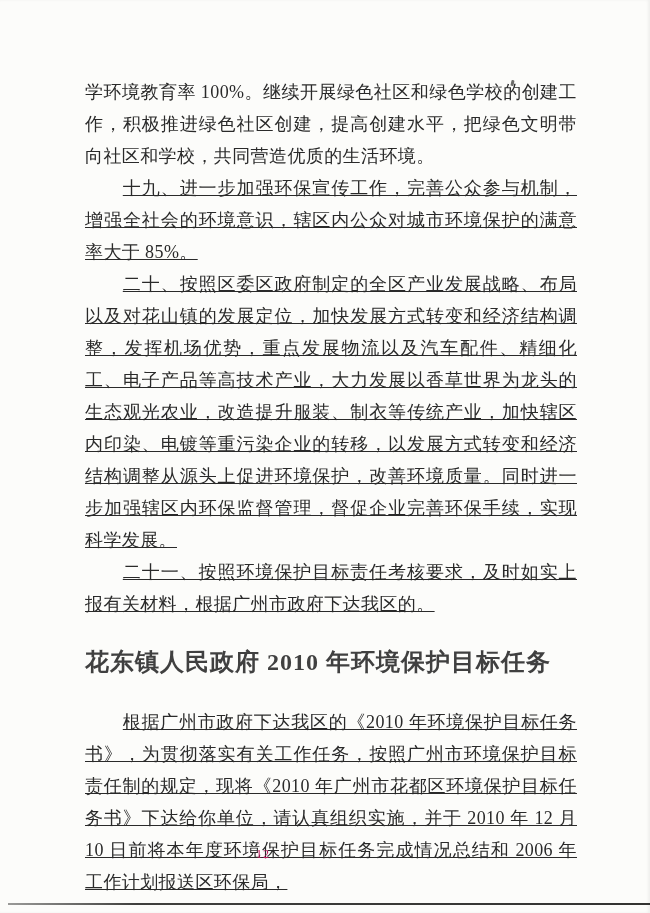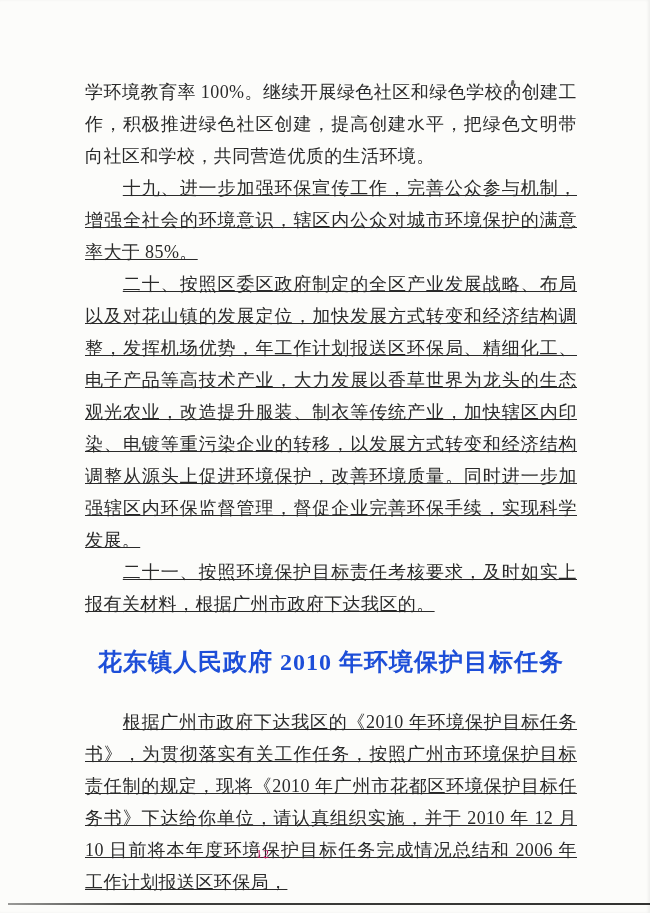--- a/index.html
+++ b/index.html
@@ -33,24 +33,24 @@
     word-break: break-all;
     color: #2a2a2a;
   }
   .para.indent {
     text-indent: 2.1em;
     text-decoration: underline;
   }
   .heading {
     font-size: 24px;
     font-weight: bold;
-    text-align: center;
+    text-align: left;
     margin: 26px 0 28px 0;
     letter-spacing: 1px;
-    color: #1d4ed8;
+    color: #404040;
     white-space: nowrap;
   }
   .page-number {
     position: absolute;
     left: 0;
     width: 526px;
     top: 847px;
     text-align: center;
     font-size: 12px;
     letter-spacing: 1px;
@@ -78,21 +78,21 @@
 </head>
 <body>
 
 <div class="paper">
   <div class="scan-speck"></div>
 
   <div class="body-text">
     <div>
         <p class="para">学环境教育率 100%。继续开展绿色社区和绿色学校的创建工作，积极推进绿色社区创建，提高创建水平，把绿色文明带向社区和学校，共同营造优质的生活环境。</p>
         <p class="para indent">十九、进一步加强环保宣传工作，完善公众参与机制，增强全社会的环境意识，辖区内公众对城市环境保护的满意率大于 85%。</p>
-        <p class="para indent">二十、按照区委区政府制定的全区产业发展战略、布局以及对花山镇的发展定位，加快发展方式转变和经济结构调整，发挥机场优势，年工作计划报送区环保局、精细化工、电子产品等高技术产业，大力发展以香草世界为龙头的生态观光农业，改造提升服装、制衣等传统产业，加快辖区内印染、电镀等重污染企业的转移，以发展方式转变和经济结构调整从源头上促进环境保护，改善环境质量。同时进一步加强辖区内环保监督管理，督促企业完善环保手续，实现科学发展。</p>
+        <p class="para indent">二十、按照区委区政府制定的全区产业发展战略、布局以及对花山镇的发展定位，加快发展方式转变和经济结构调整，发挥机场优势，重点发展物流以及汽车配件、精细化工、电子产品等高技术产业，大力发展以香草世界为龙头的生态观光农业，改造提升服装、制衣等传统产业，加快辖区内印染、电镀等重污染企业的转移，以发展方式转变和经济结构调整从源头上促进环境保护，改善环境质量。同时进一步加强辖区内环保监督管理，督促企业完善环保手续，实现科学发展。</p>
         <p class="para indent">二十一、按照环境保护目标责任考核要求，及时如实上报有关材料，根据广州市政府下达我区的。</p>
       </div>
 
     <h1 class="heading">花东镇人民政府 2010 年环境保护目标任务</h1>
 
     <div>
         <p class="para indent">根据广州市政府下达我区的《2010 年环境保护目标任务书》，为贯彻落实有关工作任务，按照广州市环境保护目标责任制的规定，现将《2010 年广州市花都区环境保护目标任务书》下达给你单位，请认真组织实施，并于 2010 年 12 月 10 日前将本年度环境保护目标任务完成情况总结和 2006 年工作计划报送区环保局，</p>
       </div>
   </div>
 

